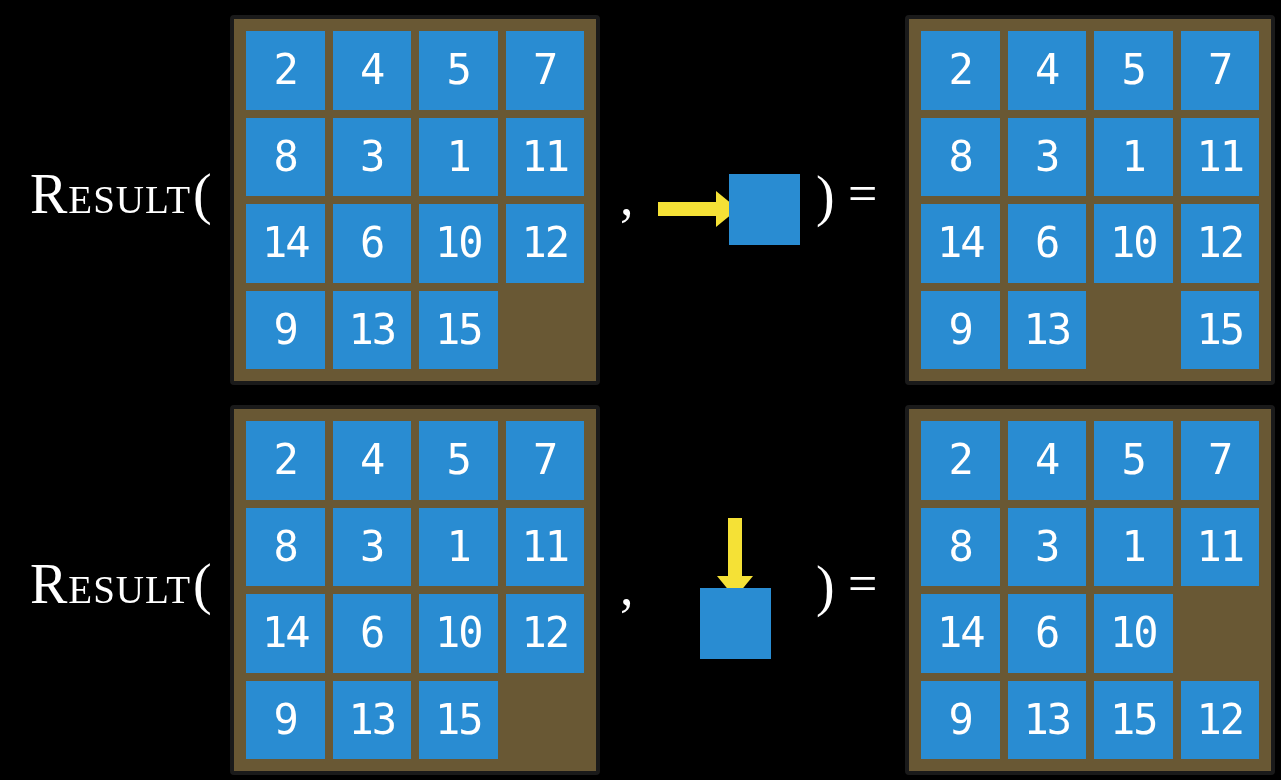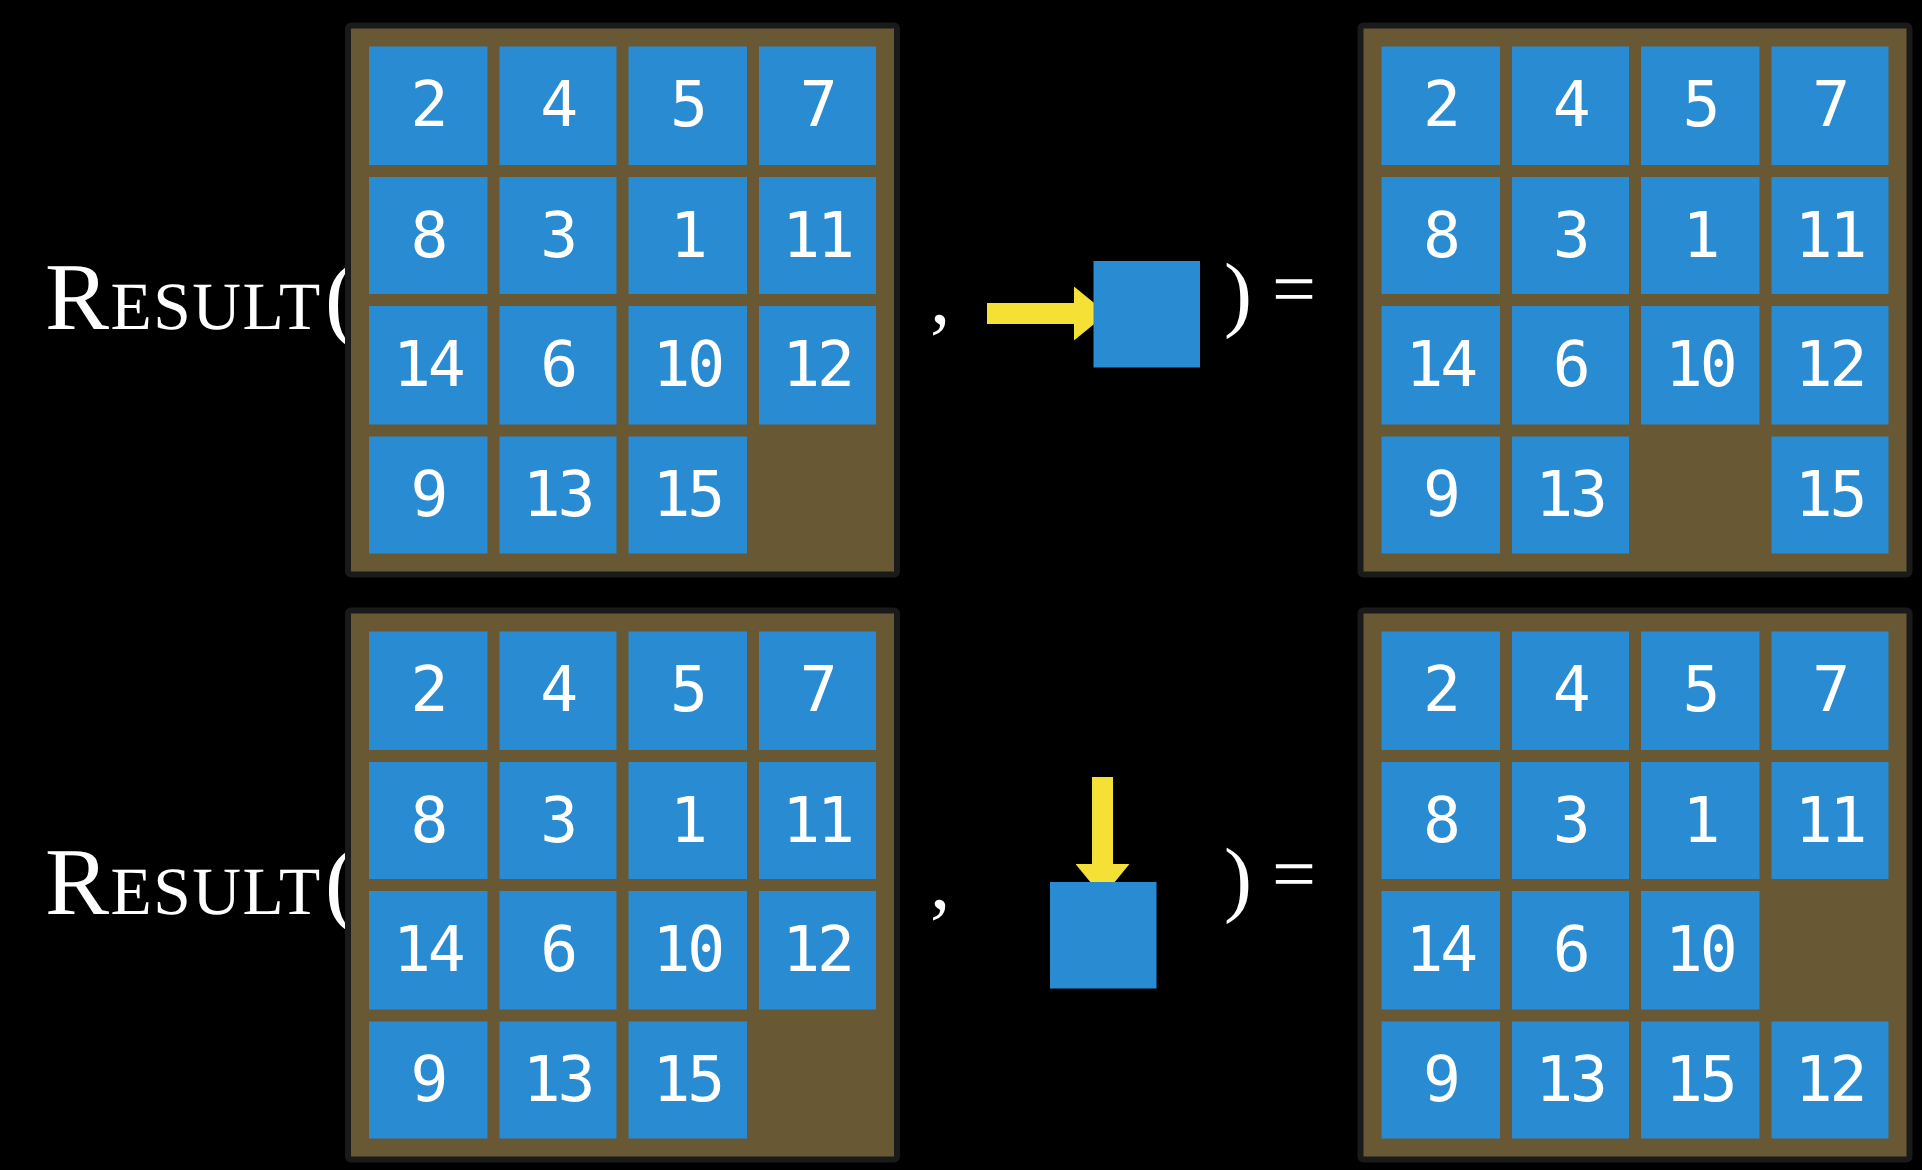--- a/index.html
+++ b/index.html
@@ -42,21 +42,21 @@
     font-size: 42px;
     letter-spacing: -2px;
     line-height: 1;
   }
   .cell.empty { background: transparent; }
 
   
   .fn {
     color: var(--fg, #fff);
     font-family: "Liberation Serif", serif;
-    font-size: 64px;
+    font-size: 56px;
     line-height: 1;
     white-space: nowrap;
   }
   .fn .name { font-variant: small-caps; letter-spacing: 1px; }
   .fn .paren { margin-left: 2px; }
 
   .sym {
     color: var(--fg, #fff);
     font-family: "Liberation Serif", serif;
     line-height: 1;

